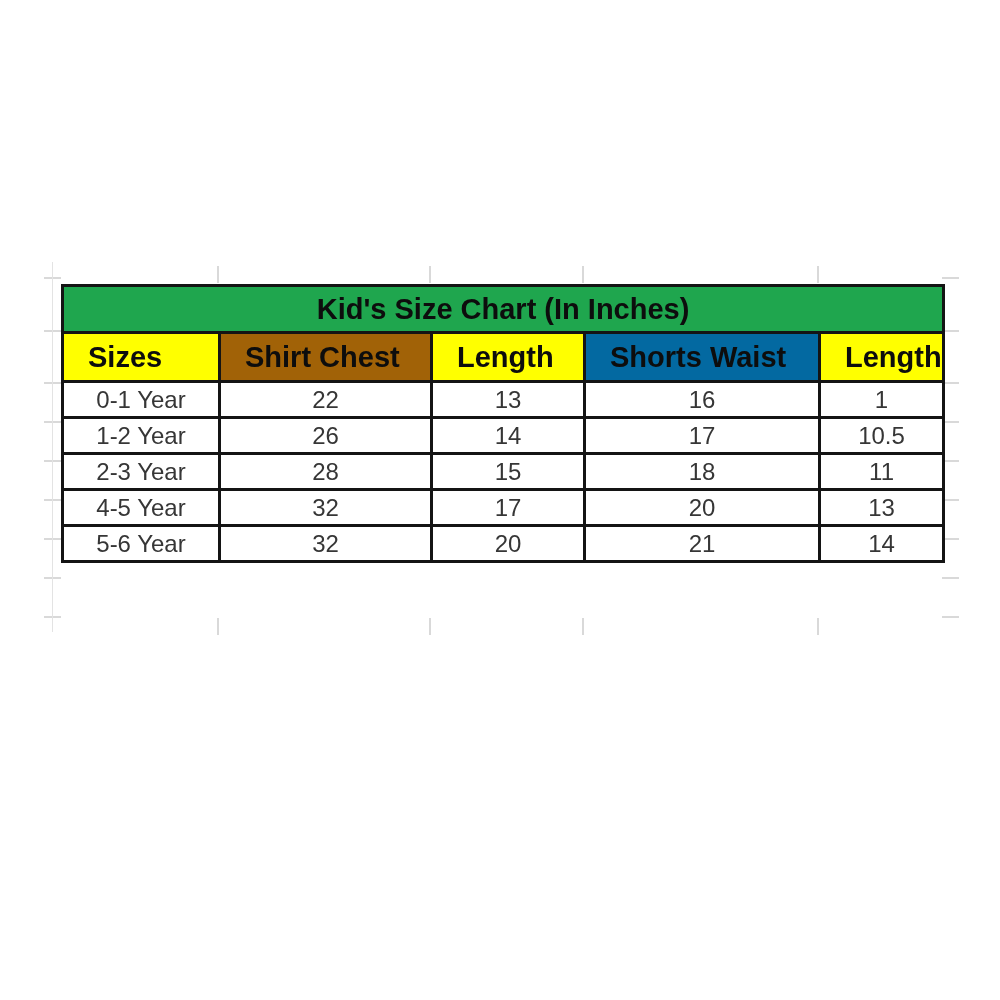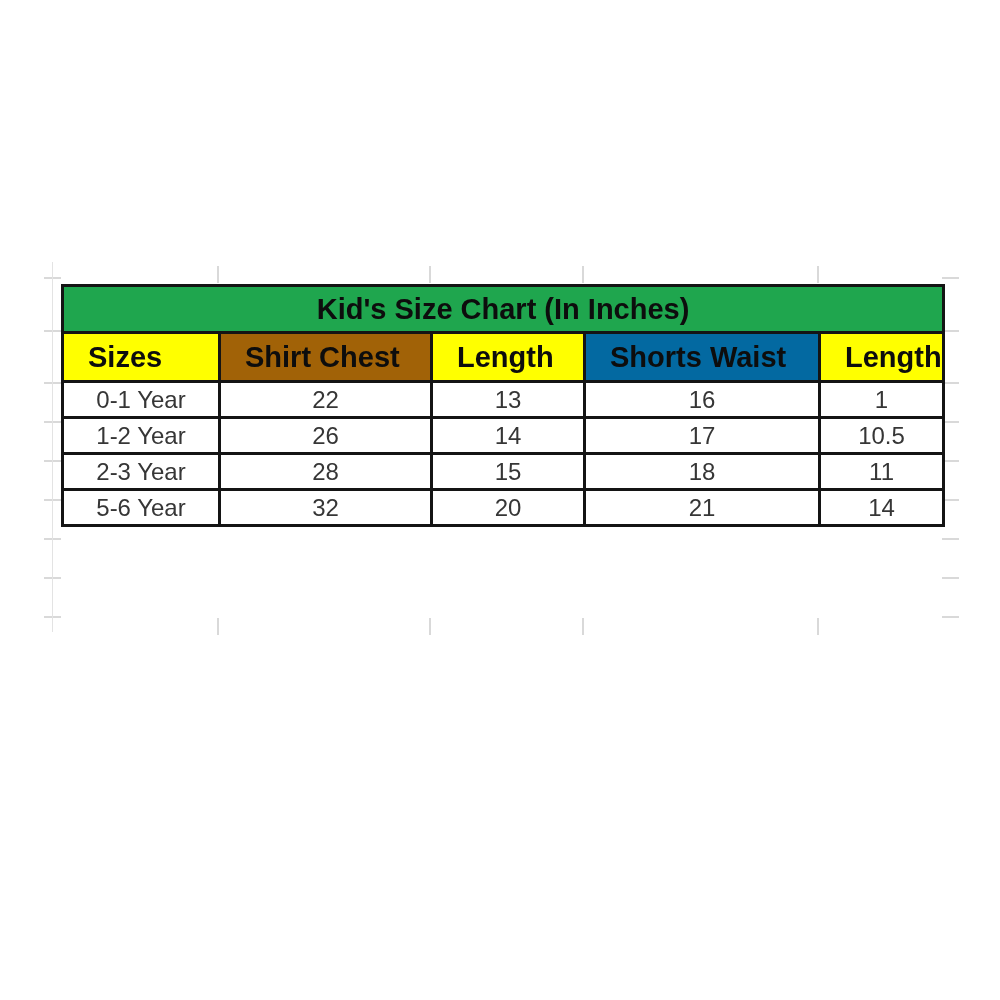--- a/index.html
+++ b/index.html
@@ -135,20 +135,27 @@
         <td>10.5</td>
       </tr>
       <tr class="data-row">
         <td>2-3 Year</td>
         <td>28</td>
         <td>15</td>
         <td>18</td>
         <td>11</td>
       </tr>
       <tr class="data-row">
+        <td>4-5 Year</td>
+        <td>32</td>
+        <td>17</td>
+        <td>20</td>
+        <td>13</td>
+      </tr>
+      <tr class="data-row">
         <td>5-6 Year</td>
         <td>32</td>
         <td>20</td>
         <td>21</td>
         <td>14</td>
       </tr>
     </tbody>
   </table>
 </div>
 

